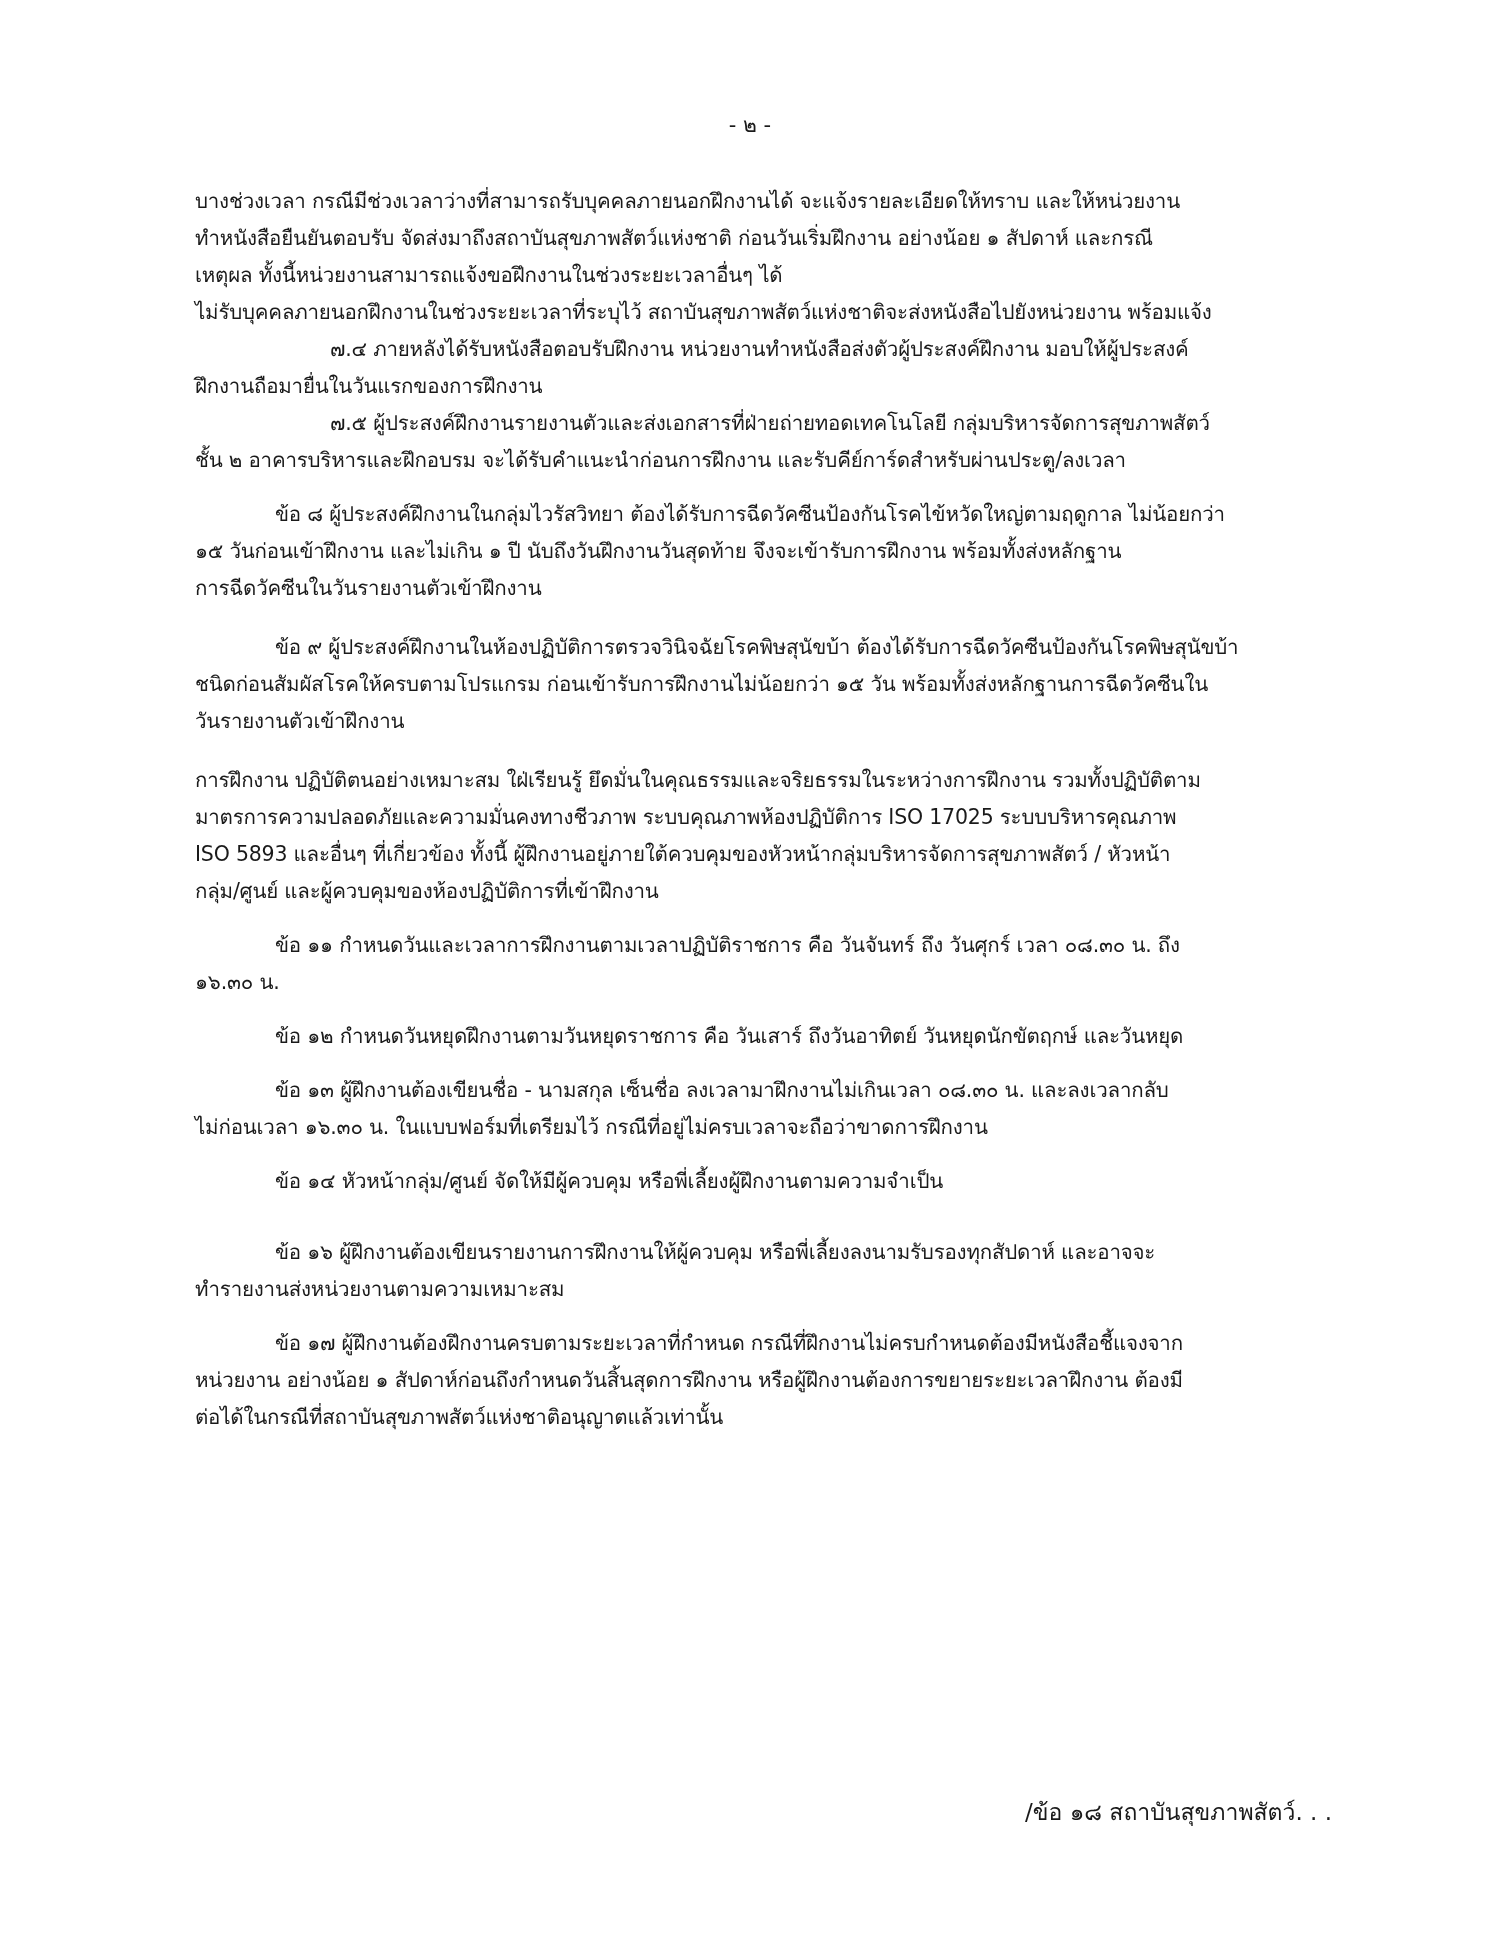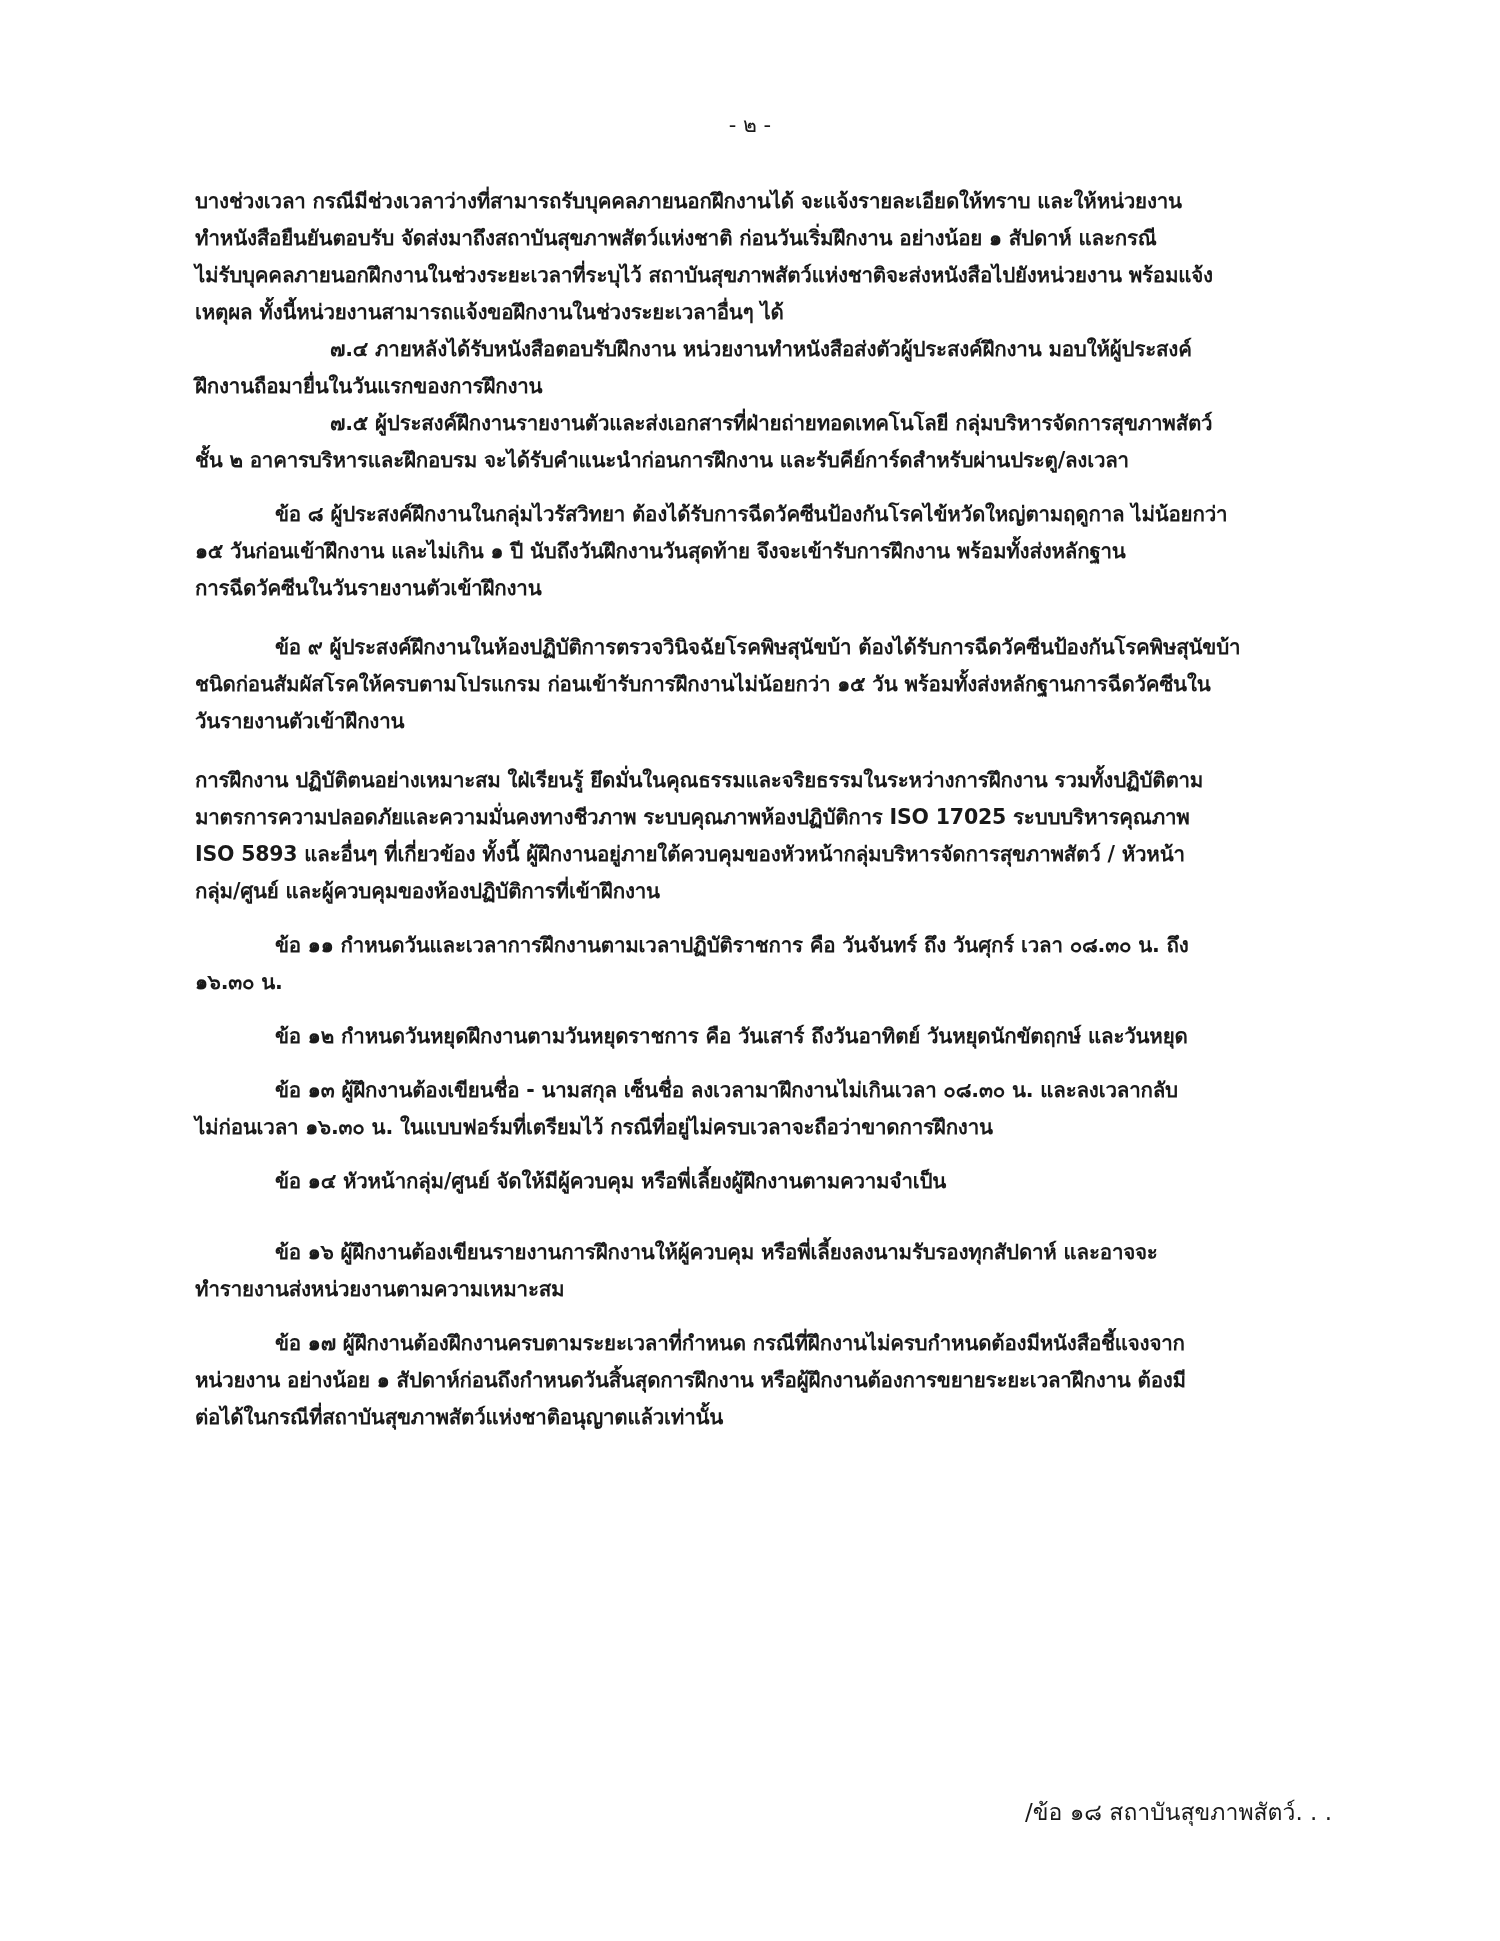--- a/index.html
+++ b/index.html
@@ -29,21 +29,20 @@
       text-align: center;
       font-size: 21px;
     }
     .body-text {
       position: absolute;
       left: 195px;
       top: 183px;
       width: 1140px;
       font-size: 20.5px;
       letter-spacing: -0.2px;
-      font-weight: bold;
     }
     .line {
       white-space: nowrap;
       height: 37px;
       line-height: 37px;
       overflow: visible;
     }
     .indent-sub { padding-left: 135px; }
     .indent-clause { padding-left: 80px; }
     .para-gap { height: 17px; }
@@ -61,22 +60,22 @@
 
 <div class="page">
 
   <div class="page-number">- ๒ -</div>
 
   <div class="body-text">
 
     <div>
       <div class="line">บางช่วงเวลา กรณีมีช่วงเวลาว่างที่สามารถรับบุคคลภายนอกฝึกงานได้ จะแจ้งรายละเอียดให้ทราบ และให้หน่วยงาน</div>
       <div class="line">ทำหนังสือยืนยันตอบรับ จัดส่งมาถึงสถาบันสุขภาพสัตว์แห่งชาติ ก่อนวันเริ่มฝึกงาน อย่างน้อย ๑ สัปดาห์ และกรณี</div>
+      <div class="line">เหตุผล ทั้งนี้หน่วยงานสามารถแจ้งขอฝึกงานในช่วงระยะเวลาอื่นๆ ได้</div>
       <div class="line">ไม่รับบุคคลภายนอกฝึกงานในช่วงระยะเวลาที่ระบุไว้ สถาบันสุขภาพสัตว์แห่งชาติจะส่งหนังสือไปยังหน่วยงาน พร้อมแจ้ง</div>
-      <div class="line">เหตุผล ทั้งนี้หน่วยงานสามารถแจ้งขอฝึกงานในช่วงระยะเวลาอื่นๆ ได้</div>
     </div>
 
     <div>
       <div class="line indent-sub">๗.๔ ภายหลังได้รับหนังสือตอบรับฝึกงาน หน่วยงานทำหนังสือส่งตัวผู้ประสงค์ฝึกงาน มอบให้ผู้ประสงค์</div>
       <div class="line">ฝึกงานถือมายื่นในวันแรกของการฝึกงาน</div>
     </div>
 
     <div>
       <div class="line indent-sub">๗.๕ ผู้ประสงค์ฝึกงานรายงานตัวและส่งเอกสารที่ฝ่ายถ่ายทอดเทคโนโลยี กลุ่มบริหารจัดการสุขภาพสัตว์</div>
       <div class="line">ชั้น ๒ อาคารบริหารและฝึกอบรม จะได้รับคำแนะนำก่อนการฝึกงาน และรับคีย์การ์ดสำหรับผ่านประตู/ลงเวลา</div>

